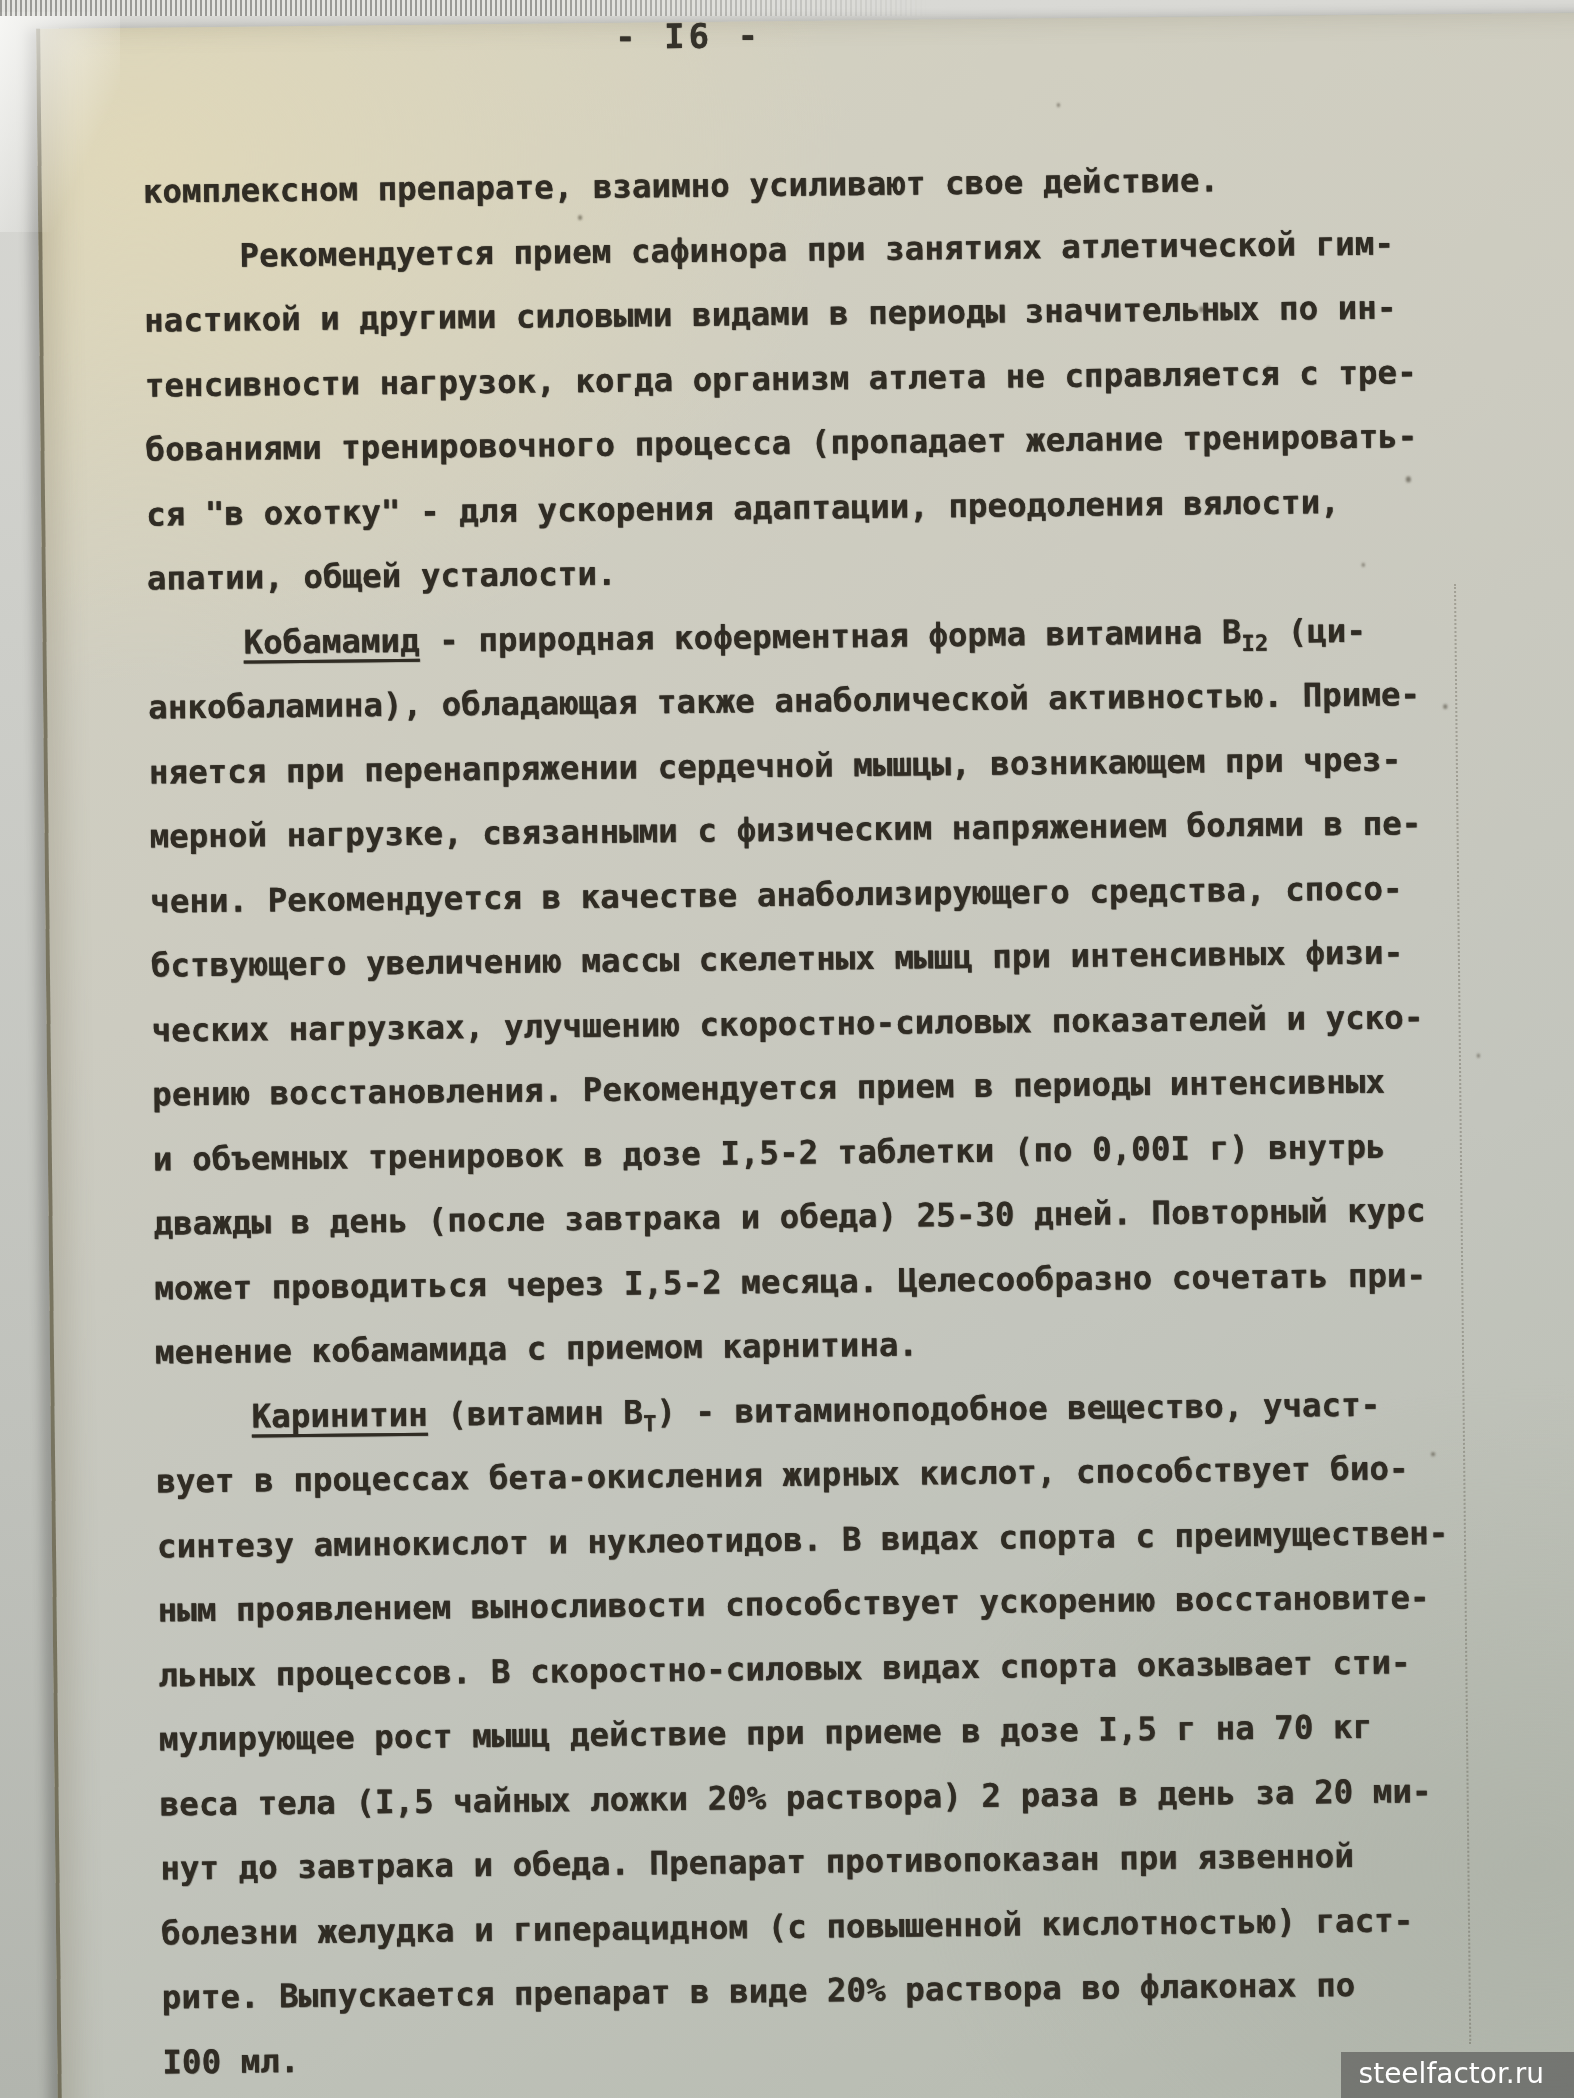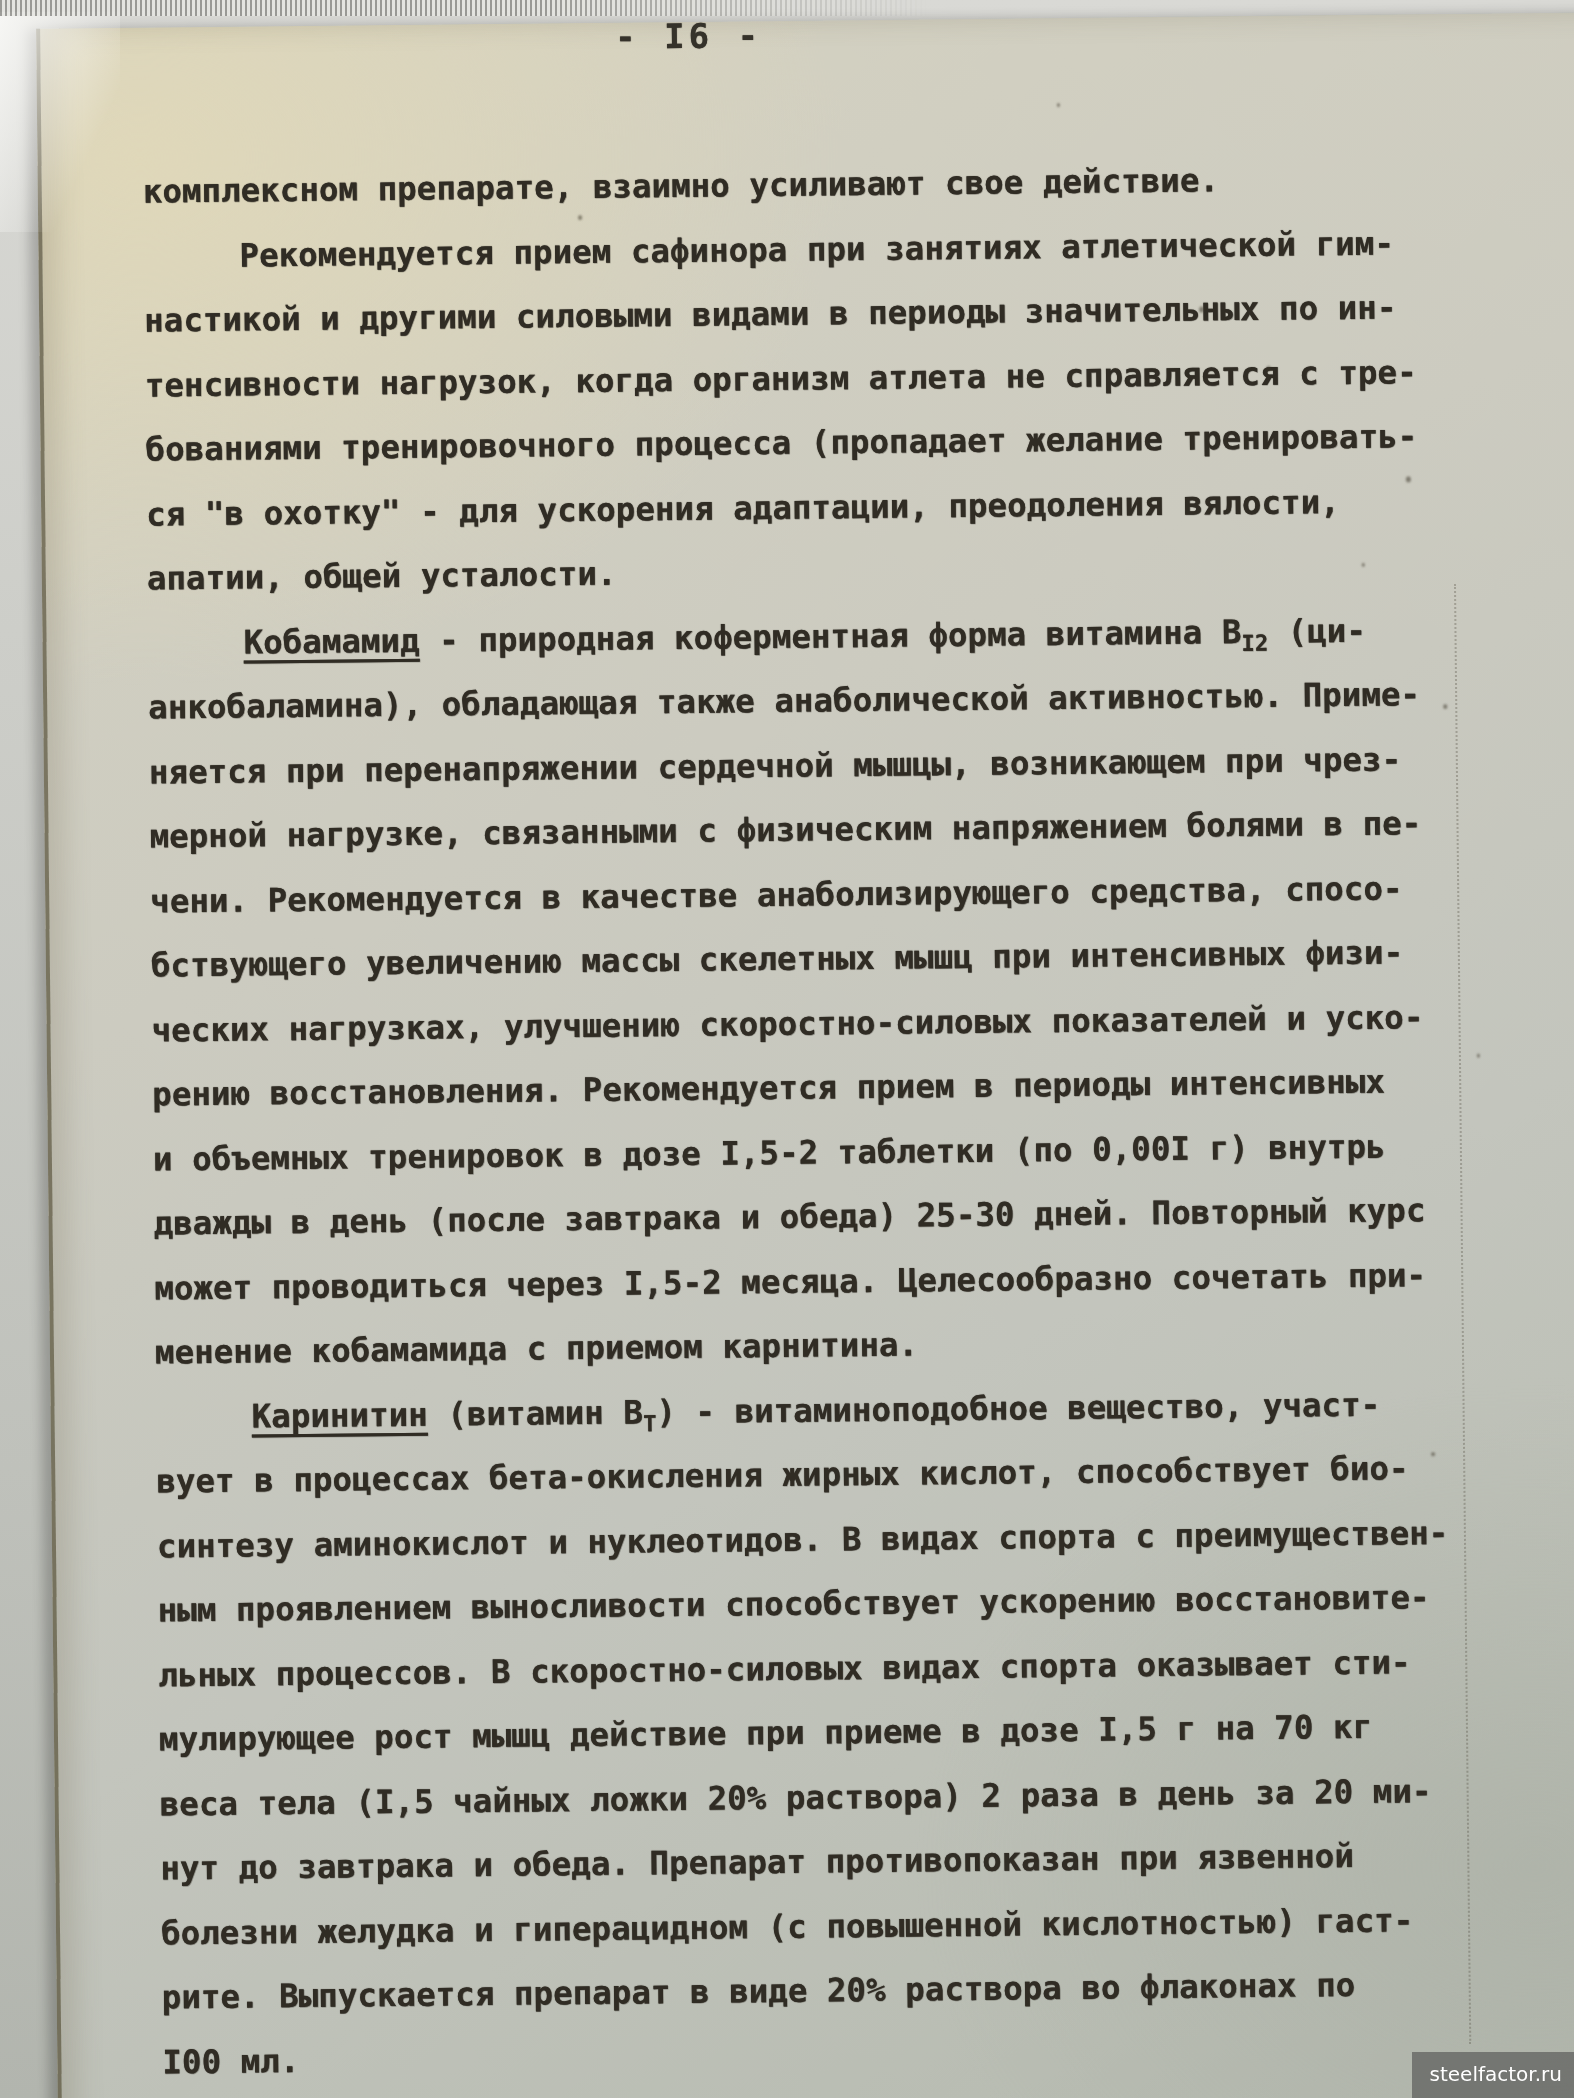--- a/index.html
+++ b/index.html
@@ -98,23 +98,23 @@
     background: rgba(58,52,40,.55);
     filter: blur(1px);
   }
 
   .watermark {
     position: absolute;
     right: 0; bottom: 0;
     background: rgba(72,72,72,.58);
     color: #ffffff;
     font-family: "DejaVu Sans", sans-serif;
-    font-size: 20px;
+    font-size: 28px;
     line-height: 28px;
-    padding: 8px 12px 10px 18px;
+    padding: 8px 30px 10px 18px;
     z-index: 6;
   }
 </style>
 </head>
 <body>
 
 <div class="binding-strip"></div>
 <div class="sleeve-highlight"></div>
 
 <div class="page">

